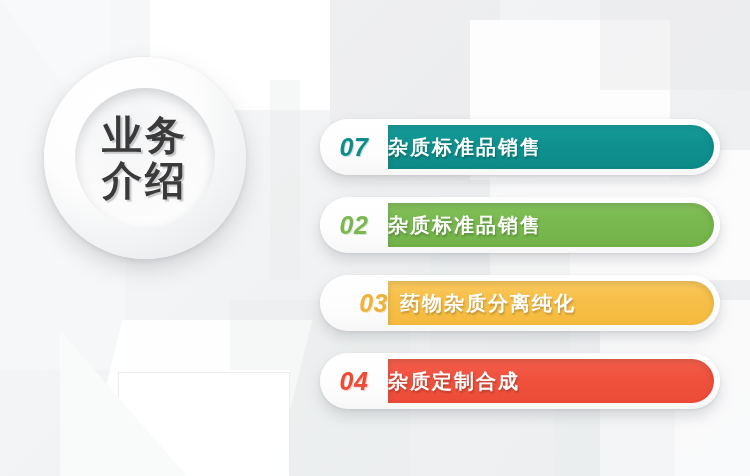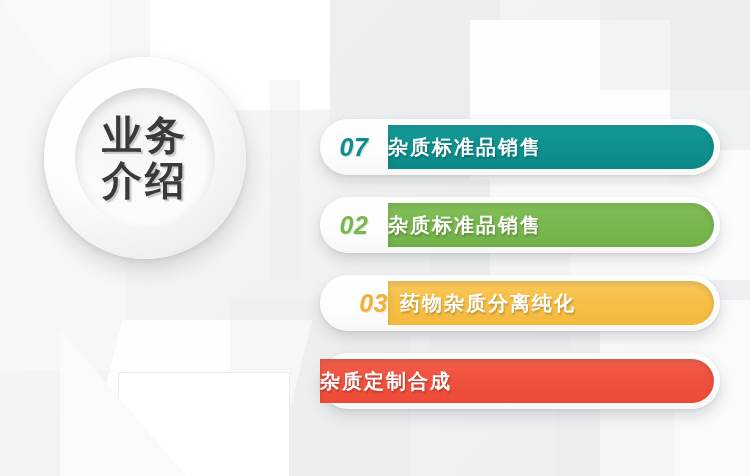--- a/index.html
+++ b/index.html
@@ -197,19 +197,20 @@
     </div>
 
     <div class="row row-3">
       <div class="row-num">03</div>
       <div class="row-pill">
         <div class="row-label">药物杂质分离纯化</div>
       </div>
     </div>
 
     <div class="row row-4">
+      <div class="row-num">04</div>
       <div class="row-pill">
         <div class="row-label">杂质定制合成</div>
       </div>
     </div>
 
   </div>
 </div>
 
 </body></html>

